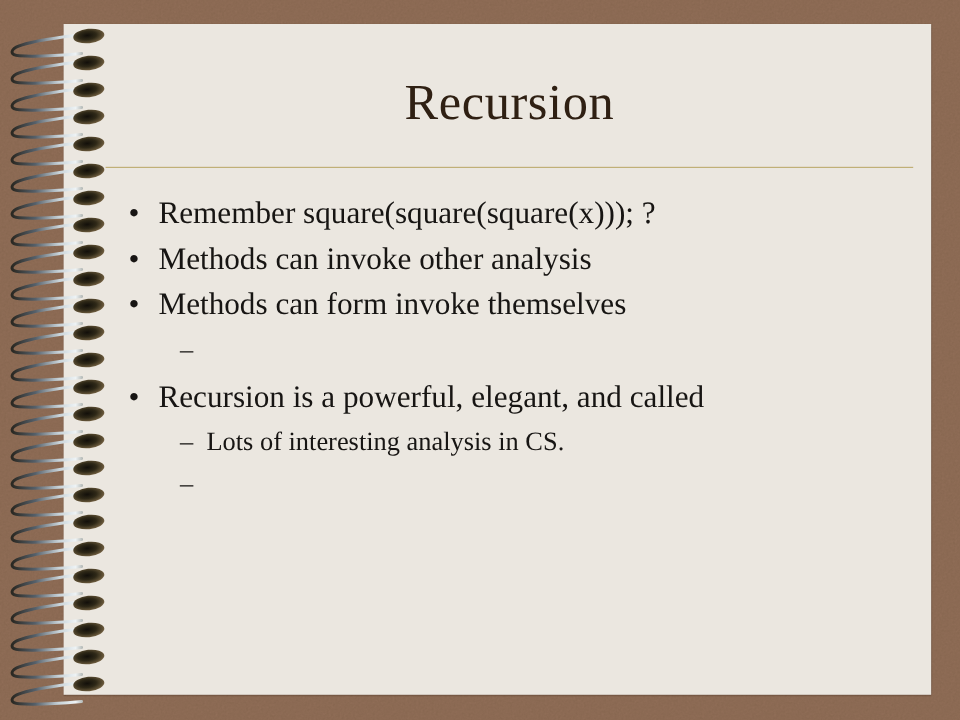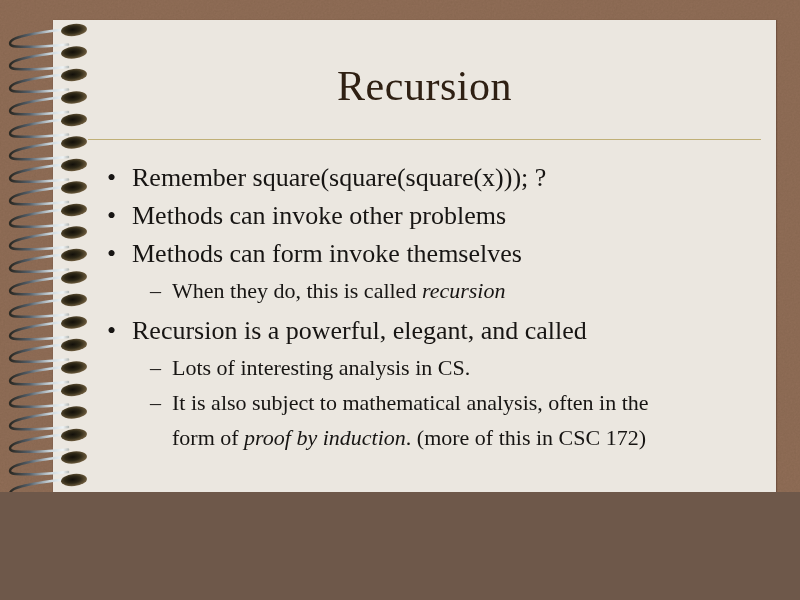--- a/index.html
+++ b/index.html
@@ -1,18 +1,18 @@
 <!DOCTYPE html>
 <html style="--bg: #916E58; --paper: #EBE7E0; --title: #2F2013; --body: #171513; --rule: #C0B077;"><head>
 <meta charset="utf-8">
 <style>
   html, body { margin: 0; padding: 0; background: #6e584a; }
   .stage {
     position: relative;
-    width: 800px; height: 492px;
+    width: 800px; height: 600px;
     overflow: hidden;
     background: var(--bg, #916E58);
     font-family: "Liberation Serif", "DejaVu Serif", serif;
   }
   .texture {
     position: absolute; left: 0; top: 0;
     width: 800px; height: 600px;
     opacity: 0.18;
     pointer-events: none;
   }
@@ -79,45 +79,42 @@
   <div class="paper">
     <h1 class="slide-title">Recursion</h1>
     <div class="title-divider"></div>
     <div class="content">
         <div class="row l1">
           <span class="glyph">•</span>
           <span class="txt"><span>Remember square(square(square(x))); ?</span></span>
         </div>
         <div class="row l1">
           <span class="glyph">•</span>
-          <span class="txt"><span>Methods can invoke other problems</span></span>
+          <span class="txt"><span>Methods can invoke other analysis</span></span>
         </div>
         <div class="row l1">
           <span class="glyph">•</span>
           <span class="txt"><span>Methods can form invoke themselves</span></span>
         </div>
         <div class="row l2">
           <span class="glyph">–</span>
-          <span class="txt"><span>When they do, this is called </span><span class="it">recursion</span></span>
         </div>
         <div class="row l1 gap4">
           <span class="glyph">•</span>
           <span class="txt"><span>Recursion is a powerful, elegant, and called</span></span>
         </div>
         <div class="row l2">
           <span class="glyph">–</span>
           <span class="txt"><span>Lots of interesting analysis in CS.</span></span>
         </div>
         <div class="row l2">
           <span class="glyph">–</span>
-          <span class="txt"><span>It is also subject to mathematical analysis, often in the</span></span>
         </div>
         <div class="row l2">
           <span class="glyph"></span>
-          <span class="txt"><span>form of </span><span class="it">proof by induction</span><span>. (more of this in CSC 172)</span></span>
         </div>
       </div>
   </div>
 
   <svg class="binding" viewBox="0 0 110 600">
     <defs>
       <linearGradient id="wireGrad" gradientUnits="userSpaceOnUse" x1="10" y1="0" x2="88" y2="0">
         <stop offset="0" stop-color="#2a2822"></stop>
         <stop offset="0.25" stop-color="#55606a"></stop>
         <stop offset="0.5" stop-color="#c7d2d8"></stop>

